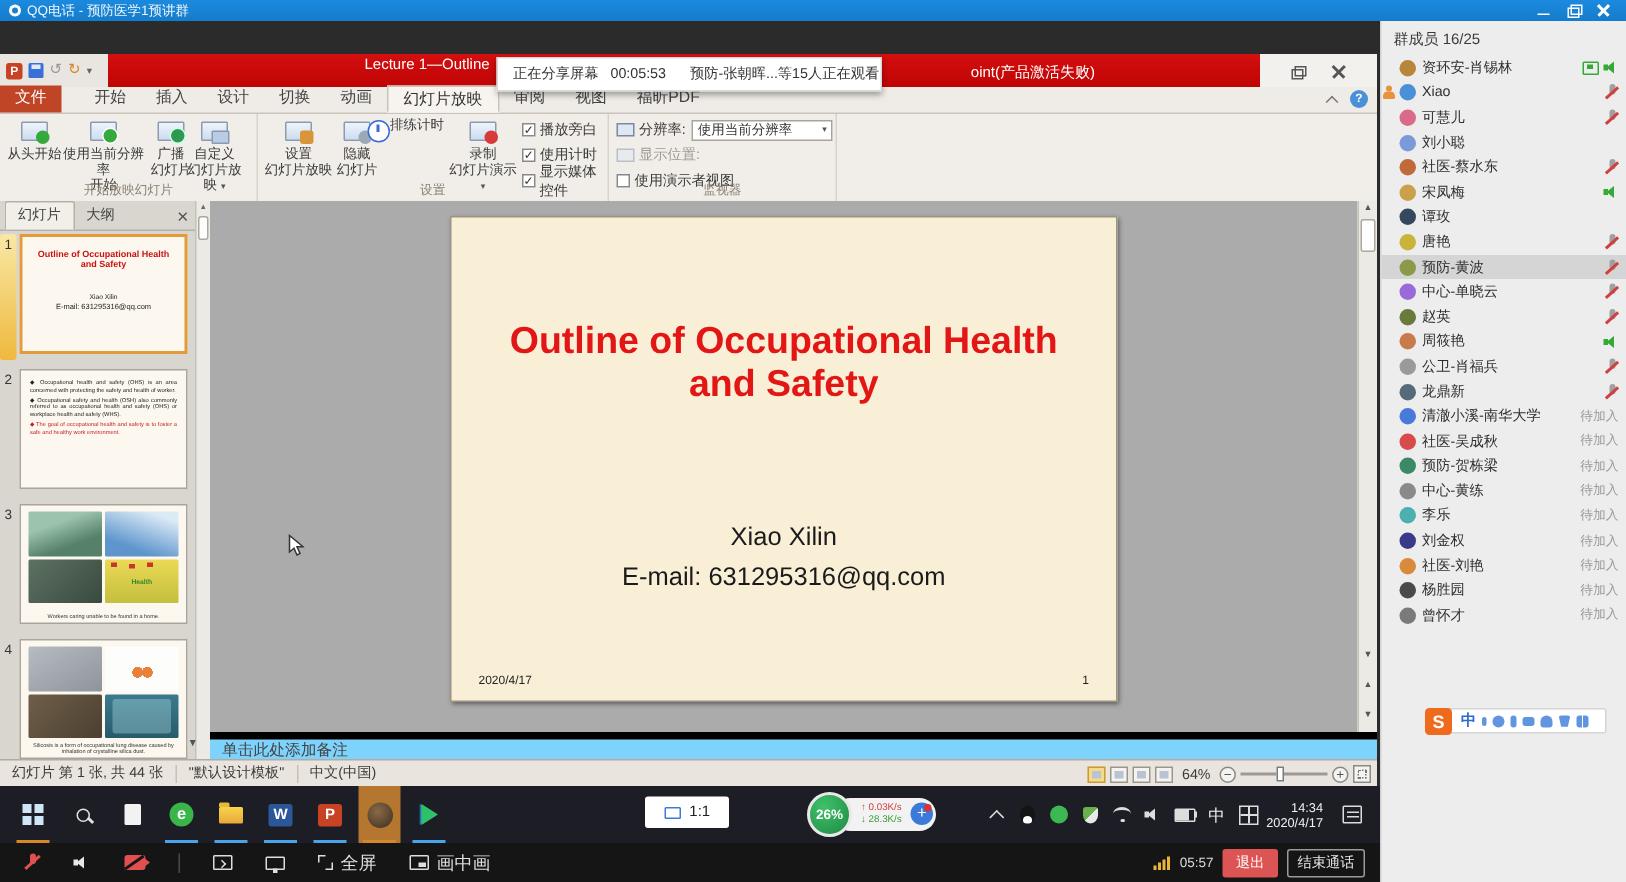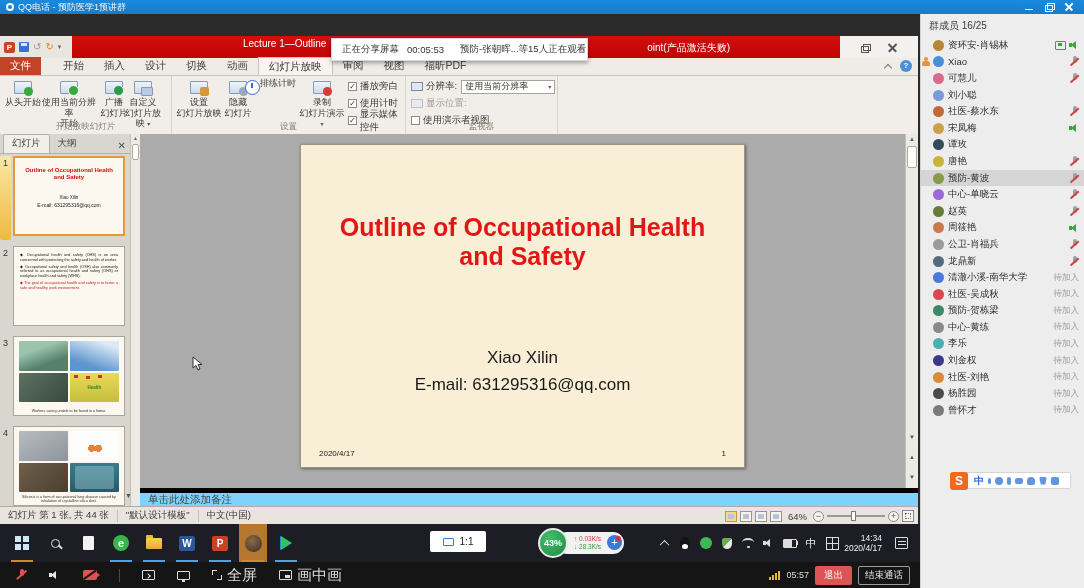--- a/index.html
+++ b/index.html
@@ -232,21 +232,21 @@
   .tri-ime-zh{font-size:11px;color:#f2f2f2}
   .tri-ime-grid::before{content:"";width:11px;height:11px;border:1px solid #ddd;background:linear-gradient(#0000 45%,#ddd 45%,#ddd 55%,#0000 55%),linear-gradient(90deg,#0000 45%,#ddd 45%,#ddd 55%,#0000 55%)}
   .clock{position:absolute;right:38px;top:0;height:38px;display:flex;flex-direction:column;justify-content:center;text-align:right;color:#f0f0f0;font-size:8.5px;line-height:10px}
   .action-center{position:absolute;right:12px;top:13px;width:13px;height:12px;border:1px solid #ddd;border-radius:1px}
   .action-center::after{content:"";position:absolute;left:2px;top:3px;width:8px;height:1px;background:#ddd;box-shadow:0 3px #ddd}
 
   
   .callbar{position:absolute;left:0;top:562px;width:920px;height:26px;background:#151515;z-index:55;display:flex;align-items:center;padding-left:16px}
   .cctl{display:inline-flex;align-items:center;margin-right:22px}
   .cdiv{width:1px;height:13px;background:#4a4a4a;margin-right:22px}
-  .clab{color:#dedede;font-size:15px;margin-left:5px}
+  .clab{color:#dedede;font-size:12px;margin-left:5px}
   .cbi{display:inline-block;position:relative}
   .cbi-mic-muted{width:11px;height:12px}
   .cbi-mic-muted::before{content:"";position:absolute;left:3.5px;top:0;width:4px;height:7px;background:#e05050;border-radius:2px}
   .cbi-mic-muted::after{content:"";position:absolute;left:-1px;top:5px;width:13px;height:1.5px;background:#e05050;transform:rotate(-42deg)}
   .cbi-volume{width:12px;height:12px}
   .cbi-volume::before{content:"";position:absolute;left:0;top:4px;width:3px;height:4px;background:#e8e8e8}
   .cbi-volume::after{content:"";position:absolute;left:2px;top:2px;border-top:4px solid transparent;border-bottom:4px solid transparent;border-right:5px solid #e8e8e8}
   .cbi-camera-muted{width:14px;height:10px;background:#e05050;border-radius:2px}
   .cbi-camera-muted::before{content:"";position:absolute;right:-3px;top:2px;border-top:3px solid transparent;border-bottom:3px solid transparent;border-left:4px solid #e05050}
   .cbi-camera-muted::after{content:"";position:absolute;left:-1px;top:4px;width:15px;height:1.5px;background:#151515;transform:rotate(-35deg)}
@@ -747,21 +747,21 @@
       </div>
     <div class="ratio-btn">
       <span class="ratio-ic"></span>
       <span>1:1</span>
     </div>
     <div class="net-pill">
       <span class="up">↑ <span>0.03K/s</span></span>
       <span class="dn">↓ <span>28.3K/s</span></span>
       <span class="net-plus">+<span class="net-dot"></span></span>
     </div>
-    <div class="ball">43%</div>
+    <div class="ball">26%</div>
     <div class="tray" id="tray-icons">
         <span class="tri tri-chevron-up"></span>
         <span class="tri tri-qq-penguin"></span>
         <span class="tri tri-360-safe"></span>
         <span class="tri tri-defender-shield"></span>
         <span class="tri tri-wifi"></span>
         <span class="tri tri-volume"></span>
         <span class="tri tri-battery"></span>
         <span class="tri tri-ime-zh">中</span>
         <span class="tri tri-ime-grid"></span>

